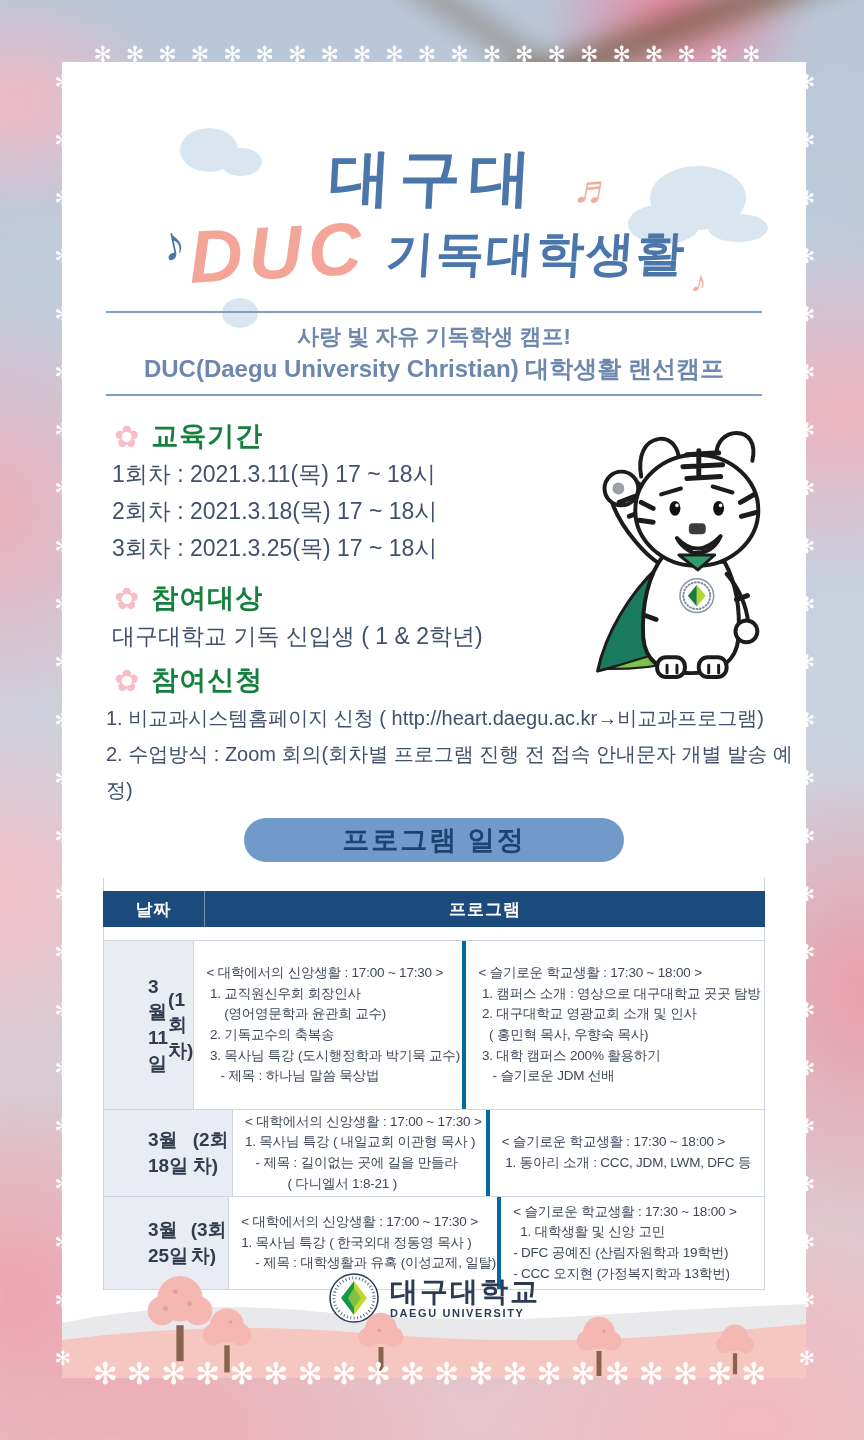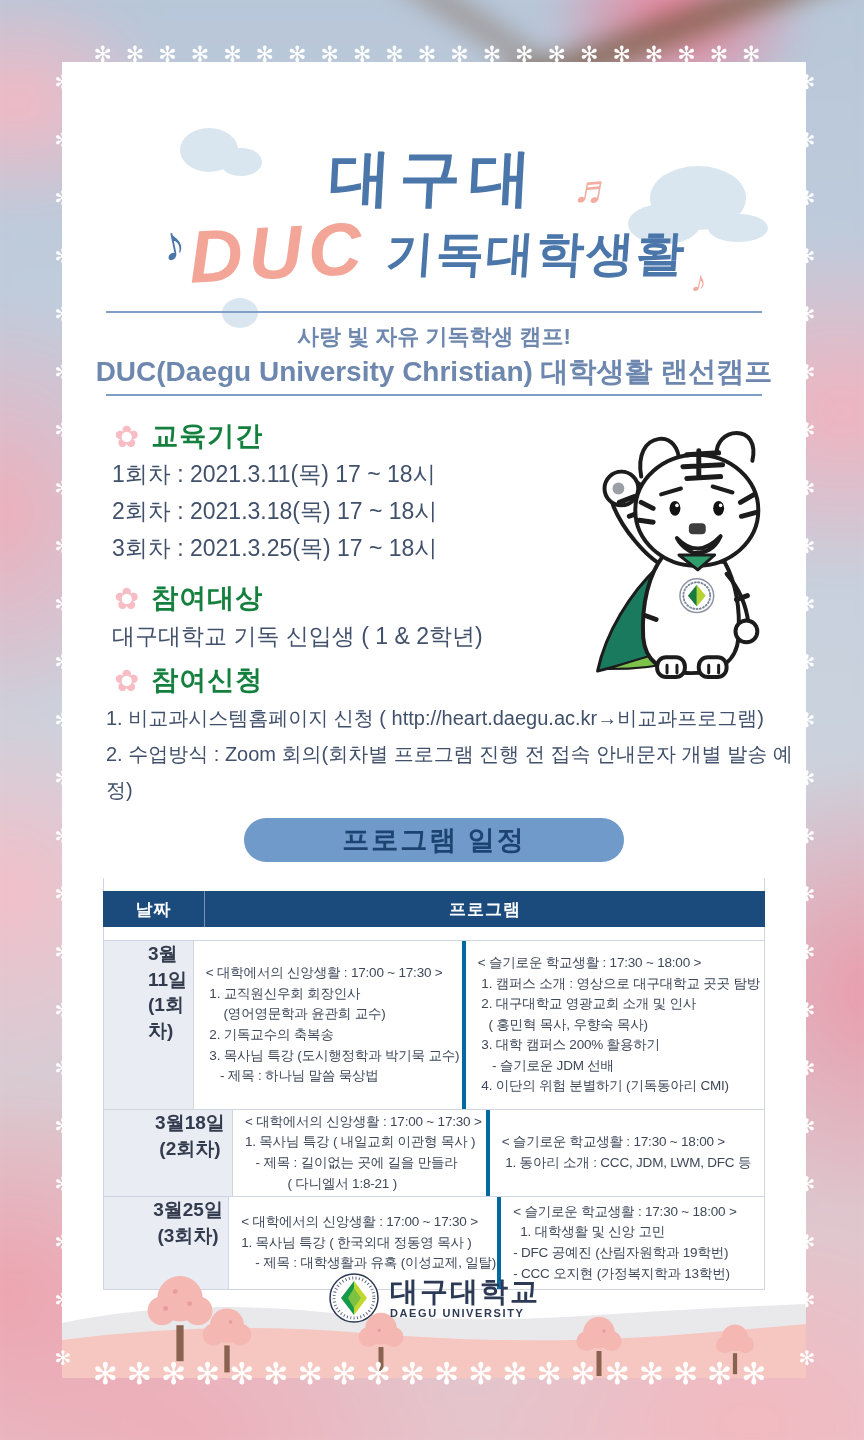--- a/index.html
+++ b/index.html
@@ -50,21 +50,21 @@
        letter-spacing:6px;transform:rotate(-3deg);margin-right:18px;}
   .title2-kr{display:inline-block;font-size:48px;font-weight:bold;color:#4b76aa;letter-spacing:2px;
              transform:skewX(-4deg);vertical-align:8px;}
   .note-e{display:inline-block;font-size:30px;color:#f3aca0;transform:rotate(12deg);vertical-align:-14px;margin-left:6px;}
 
   
   .rule{position:absolute;left:44px;width:656px;height:2px;background:#7f9fc6;}
   .rule1{top:249px;} .rule2{top:332px;}
   .sub{position:absolute;left:0;width:100%;text-align:center;color:#6d87ae;font-weight:bold;}
   .sub1{top:260px;font-size:22px;}
-  .sub2{top:291px;font-size:28px;}
+  .sub2{top:291px;font-size:24px;}
 
   
   .sec{position:absolute;left:52px;display:flex;align-items:center;gap:12px;}
   .sec .fl{font-size:30px;color:#f7bcc4;font-family:"DejaVu Sans",sans-serif;}
   .sec .st{font-size:27px;font-weight:bold;color:#15803d;letter-spacing:1px;}
   .sec-period{top:356px;} .sec-target{top:518px;} .sec-apply{top:600px;}
   .period-items{position:absolute;left:50px;top:394px;font-size:23px;color:#41506b;line-height:37px;}
   .target-body{position:absolute;left:50px;top:559px;font-size:23px;color:#41506b;}
   .apply-items{position:absolute;left:44px;top:638px;font-size:20px;color:#41506b;line-height:36px;}
 
@@ -77,22 +77,22 @@
         font-size:27px;font-weight:bold;color:#1d4471;letter-spacing:2px;}
   .table{position:absolute;left:41px;top:816px;width:660px;border:1px solid #cfd6e2;border-top:none;
          font-size:13.5px;color:#3f4859;letter-spacing:-0.2px;}
   .thead{display:flex;height:36px;background:#1b4a7c;color:#ffffff;font-weight:bold;font-size:17px;
          letter-spacing:1px;margin:13px -1px;}
   .thead .hd{width:101px;display:flex;align-items:center;justify-content:center;
              border-right:1px solid rgba(255,255,255,.4);}
   .thead .hp{flex:1;display:flex;align-items:center;justify-content:center;}
   .trow{display:flex;border-top:1px solid #cfd6e2;}
   .trow:first-of-type{border-top:none;}
-  .tdate{width:100px;background:#e9ecf3;display:flex;flex-direction:column;align-items:center;
-         justify-content:flex-start;font-weight:bold;font-size:19px;color:#333c4e;line-height:1.35;
+  .tdate{width:100px;background:#e9ecf3;display:flex;flex-direction:row;align-items:center;
+         justify-content:space-between;font-weight:bold;font-size:19px;color:#333c4e;line-height:1.35;
          border-right:1px solid #cfd6e2;letter-spacing:0;padding-left:44px;}
   .tcell{display:flex;flex-direction:column;justify-content:center;padding:8px 4px 8px 12px;}
   .tleft{width:252px;border-right:4px solid #0369a1;}
   .tright{width:308px;}
   .tcell div{white-space:pre;line-height:1.52;}
   .r1{height:168px;} .r2{height:86px;} .r3{height:92px;}
 
   
   .footer{position:absolute;left:0;top:1210px;width:100%;display:flex;align-items:center;
           justify-content:center;gap:10px;z-index:2;}
@@ -222,21 +222,20 @@
         <div data-interactable="false"> 3. 목사님 특강 (도시행정학과 박기묵 교수)</div>
         <div data-interactable="false">    - 제목 : 하나님 말씀 묵상법</div>
       </div>
       <div class="tcell tright" data-interactable="false">
         <div data-interactable="false">&lt; 슬기로운 학교생활 : 17:30 ~ 18:00 &gt;</div>
         <div data-interactable="false"> 1. 캠퍼스 소개 : 영상으로 대구대학교 곳곳 탐방</div>
         <div data-interactable="false"> 2. 대구대학교 영광교회 소개 및 인사</div>
         <div data-interactable="false">   ( 홍민혁 목사, 우향숙 목사)</div>
         <div data-interactable="false"> 3. 대학 캠퍼스 200% 활용하기</div>
         <div data-interactable="false">    - 슬기로운 JDM 선배</div>
-        <div data-interactable="false"> 4. 이단의 위험 분별하기 (기독동아리 CMI)</div>
       </div>
     </div>
 
     <div class="trow r2" data-interactable="false">
       <div class="tdate" data-interactable="false">
         <div data-interactable="false">3월18일</div>
         <div data-interactable="false">(2회차)</div>
       </div>
       <div class="tcell tleft" data-interactable="false">
         <div data-interactable="false">&lt; 대학에서의 신앙생활 : 17:00 ~ 17:30 &gt;</div>

